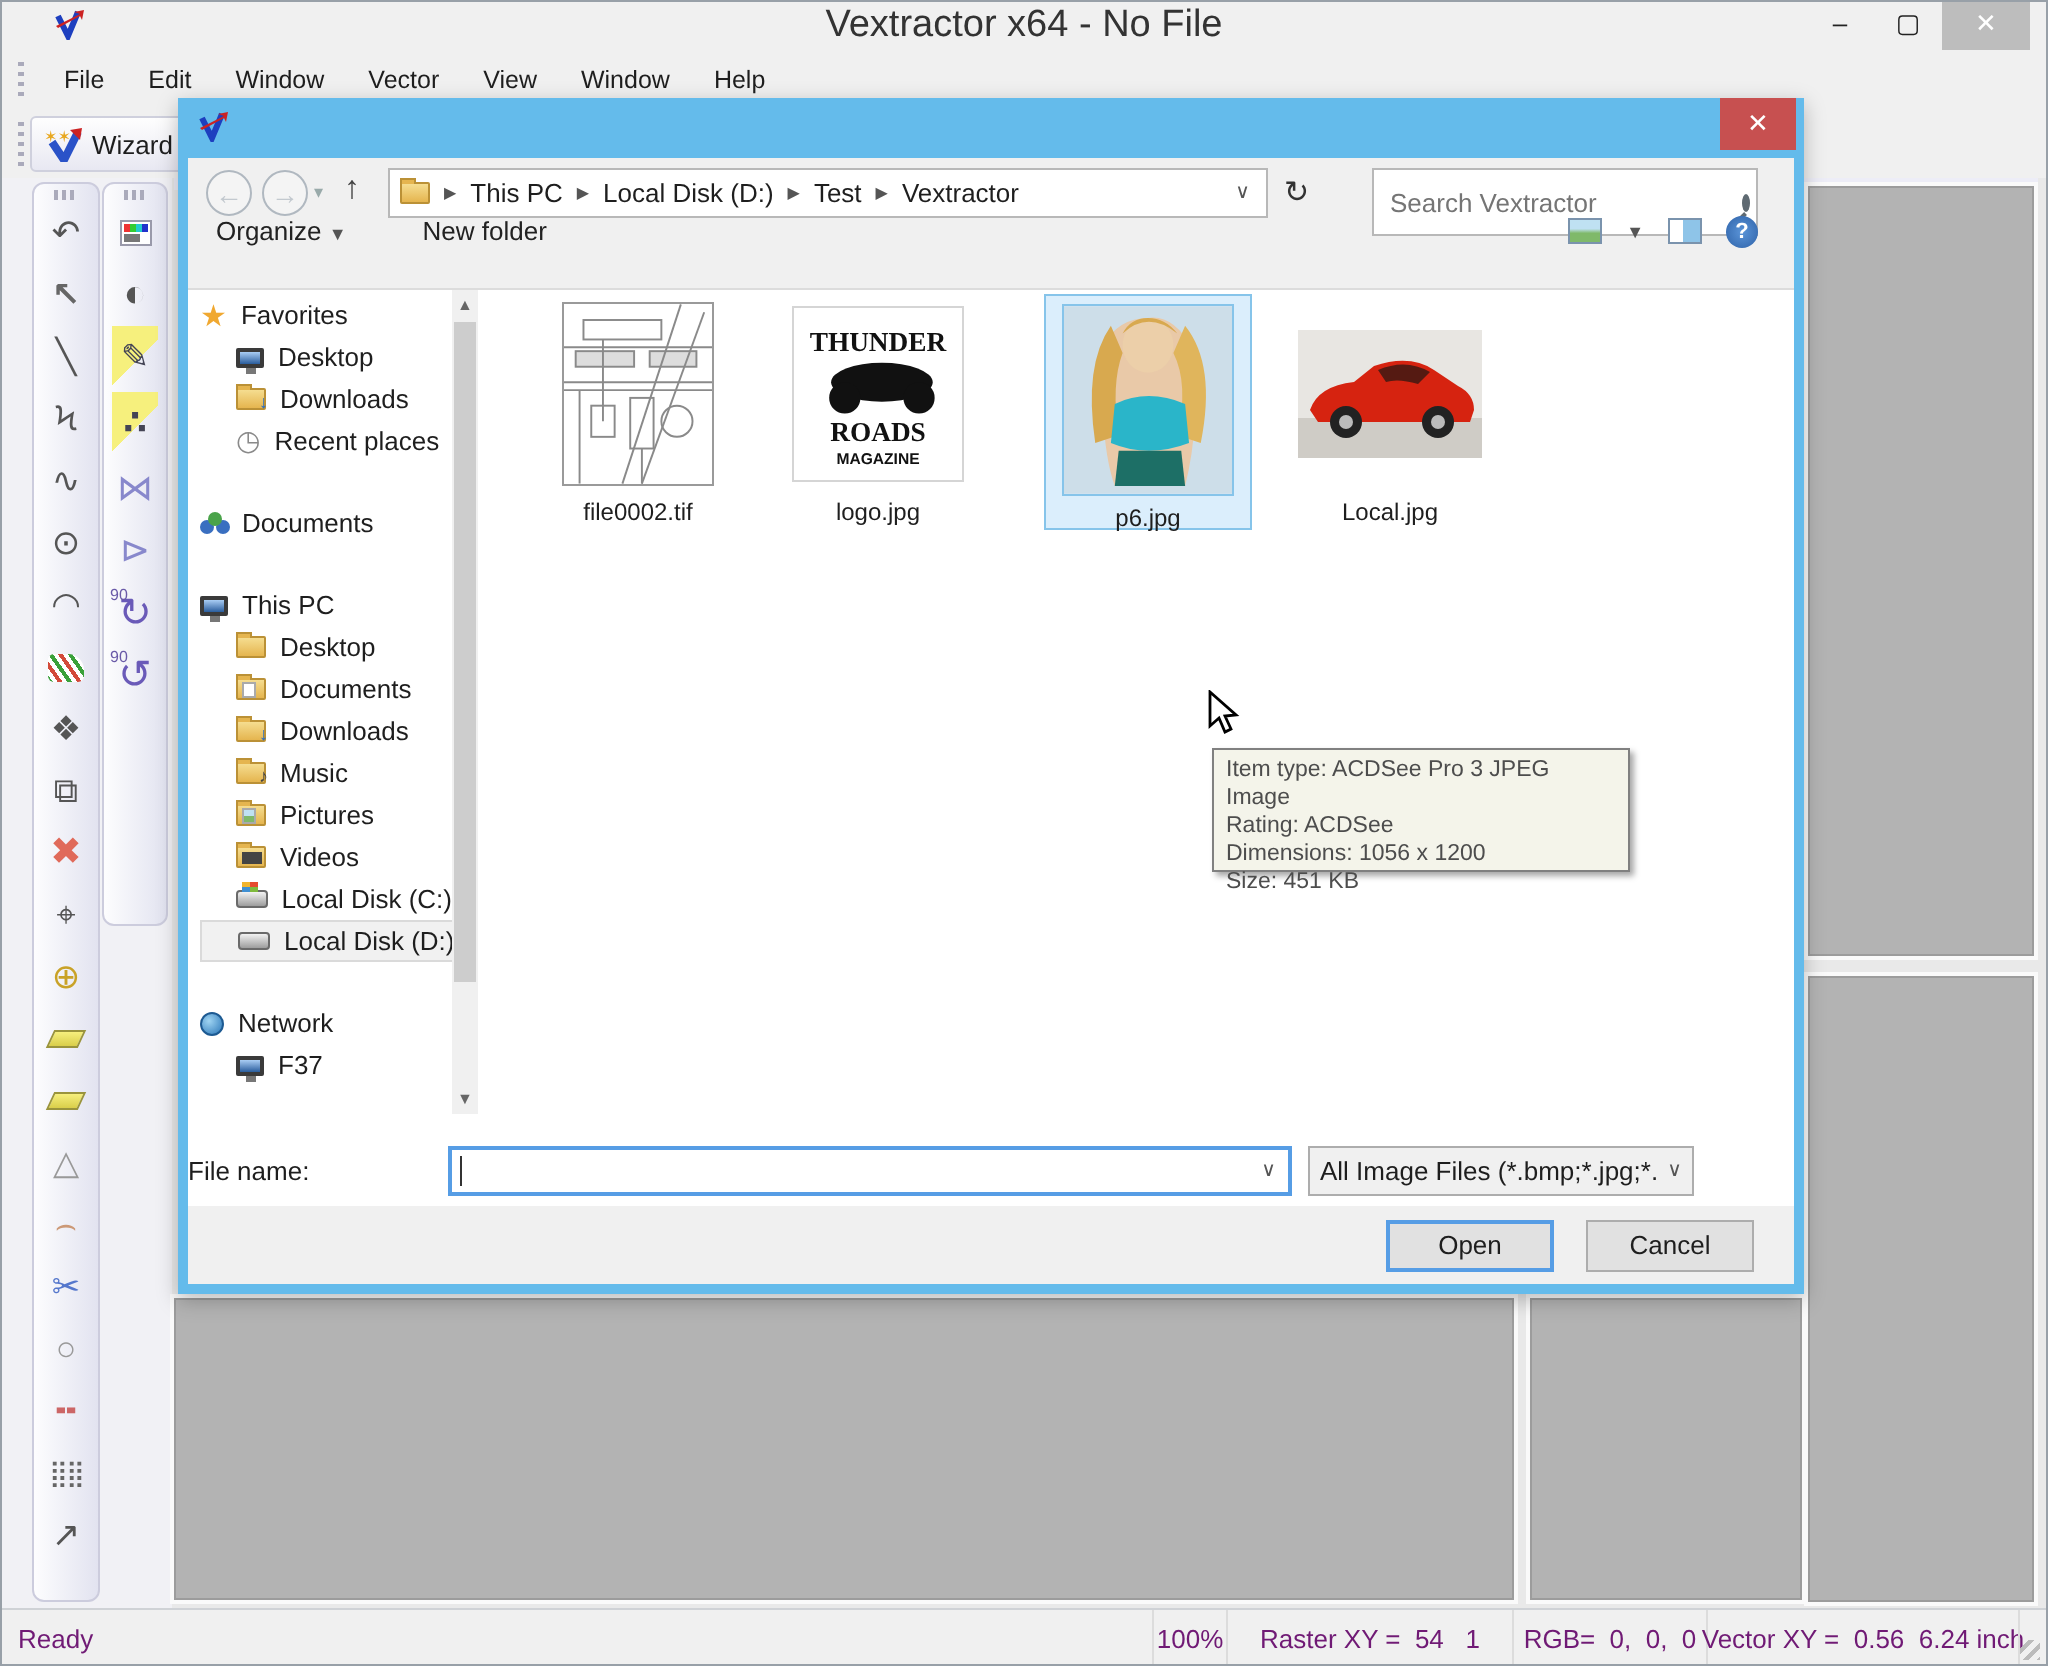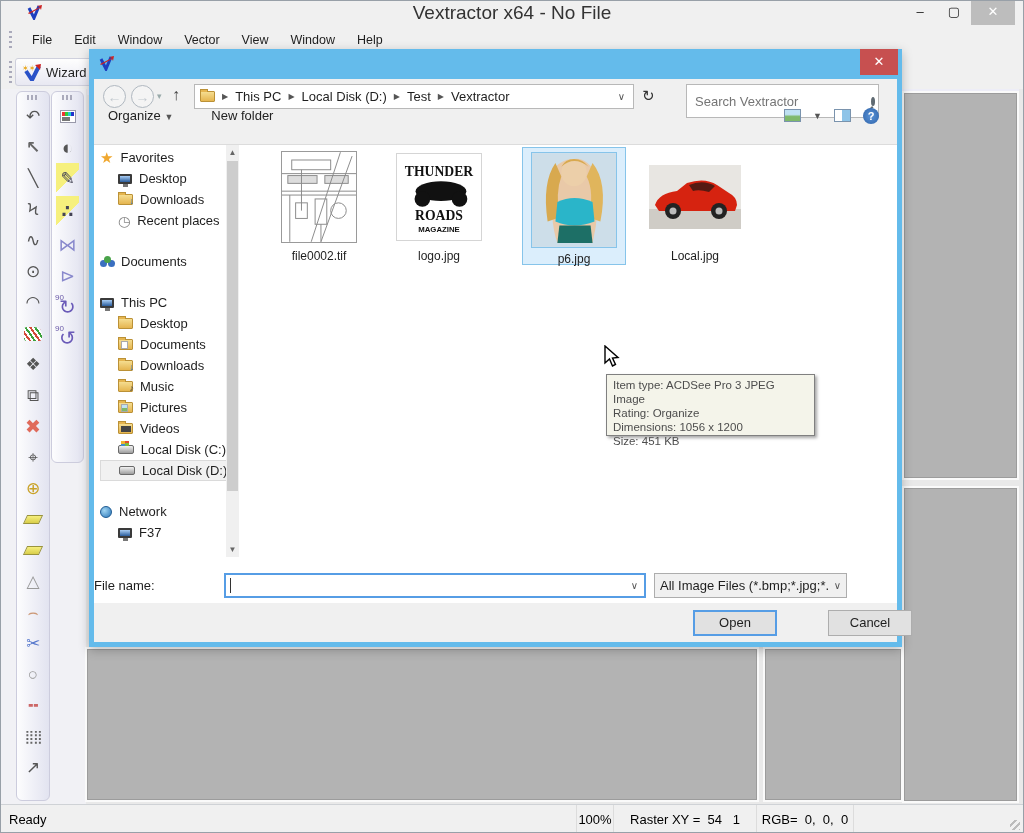--- a/index.html
+++ b/index.html
@@ -46,21 +46,21 @@
   
   .mdi-panel { background:#b3b3b3; border:1px solid #9c9c9c; box-shadow:0 0 0 2px #fafafa; }
   #panel-top { left:903px; top:92px; width:113px; height:385px; }
   #panel-bottom { left:903px; top:487px; width:113px; height:313px; }
   #canvas-bottom { left:86px; top:648px; width:670px; height:151px; }
   #canvas-bottom2 { left:764px; top:648px; width:136px; height:151px; }
   #lavender-strip { left:86px; top:88px; width:932px; height:6px; background:#ededf7; }
 
   
   #statusbar { left:0; top:803px; width:100%; height:29px; background:#f0f0f0; border-top:1px solid #cfd2d6; display:flex; }
-  .status-seg { border-left:1px solid #dcdcdc; display:flex; align-items:center; justify-content:center; font-size:13px; color:#000000; white-space:pre; }
+  .status-seg { border-left:1px solid #dcdcdc; display:flex; align-items:center; justify-content:center; font-size:13px; color:#701a75; white-space:pre; }
   #seg-ready { border-left:none; width:575px; justify-content:flex-start; padding-left:8px; }
   #seg-zoom { width:37px; }
   #seg-raster { width:143px; }
   #seg-rgb { width:97px; }
   #seg-vector { width:156px; }
   #seg-grip { flex:1; border-left:1px solid #dcdcdc; position:relative; }
   .gripdots { position:absolute; right:3px; bottom:3px; width:10px; height:10px;
               background:repeating-linear-gradient(135deg,transparent 0 3px,#bbb 3px 5px); }
 
   
@@ -151,21 +151,21 @@
   #fname-combo .tcaret { margin-left:auto; color:#555; font-size:10px; padding-right:6px; }
   .caretline { width:1px; height:15px; background:#333; margin-left:4px; }
   #ftype { margin-left:8px; width:193px; height:25px; border:1px solid #adadad; background:#f0f0f0;
            display:flex; align-items:center; padding:0 5px; overflow:hidden; }
   #ftype span.txt { white-space:nowrap; overflow:hidden; width:168px; }
   #ftype .tcaret { color:#555; font-size:10px; margin-left:auto; }
   #footer { left:0; top:524px; width:100%; height:39px; background:#f0f0f0; }
   .dlg-btn { position:absolute; top:7px; width:84px; height:26px; text-align:center; line-height:24px;
              background:#e1e1e1; border:1px solid #adadad; font-size:13px; }
   #btn-open { left:599px; border:2px solid #569de5; line-height:22px; }
-  #btn-cancel { left:734px; }
+  #btn-cancel { left:699px; }
 </style>
 </head>
 <body>
 
 <div class="abs" id="titlebar">
   <span class="abs" id="app-logo">
     <svg width="16" height="16" viewBox="0 0 16 16">
         <path d="M2 4 L7 14 L12 2" stroke="#1d3fbf" stroke-width="3" fill="none"></path>
         <path d="M1 9 L13 3 L10 2 L15 1 L14 6 L13 4 L2 10 Z" fill="#c22"></path>
       </svg>
@@ -518,21 +518,21 @@
               <circle cx="24" cy="46" r="3.5" fill="#bbb"></circle>
             <circle cx="70" cy="46" r="8" fill="#222"></circle>
               <circle cx="70" cy="46" r="3.5" fill="#bbb"></circle>
           </svg>
         </div>
         <div class="fname">Local.jpg</div>
       </div>
 
       <div class="abs" id="tooltip">
         <div>Item type: ACDSee Pro 3 JPEG Image</div>
-        <div>Rating: Organize</div>
+        <div>Rating: ACDSee</div>
         <div>Dimensions: 1056 x 1200</div>
         <div>Size: 451 KB</div>
       </div>
 
       <div class="abs" id="cursor">
         <svg width="18" height="24" viewBox="0 0 18 24">
             <path d="M2 1 L2 18 L6.5 14 L9.5 21 L12.5 19.5 L9.5 13 L15 12.5 Z" fill="#fff" stroke="#000" stroke-width="1.4"></path>
           </svg>
       </div>
     </div>
@@ -556,16 +556,17 @@
 
     </div>
   </div>
 </div>
 
 <div class="abs" id="statusbar">
   <div class="status-seg" id="seg-ready">Ready</div>
   <div class="status-seg" id="seg-zoom">100%</div>
   <div class="status-seg" id="seg-raster">Raster XY =  54   1</div>
   <div class="status-seg" id="seg-rgb">RGB=  0,  0,  0</div>
+  <div class="status-seg" id="seg-vector">Vector XY =  0.56  6.24 inch</div>
   <div id="seg-grip">
       <span class="gripdots"></span>
     </div>
 </div>
 
 </body></html>

